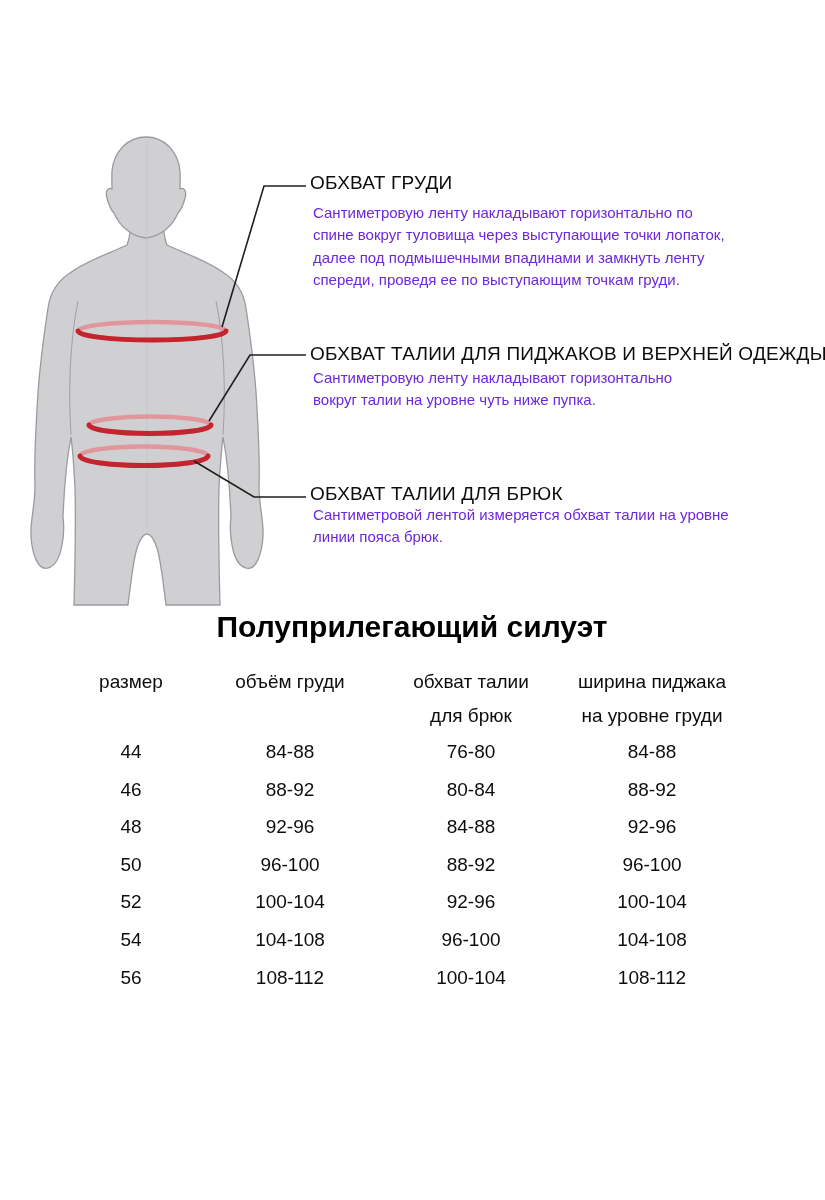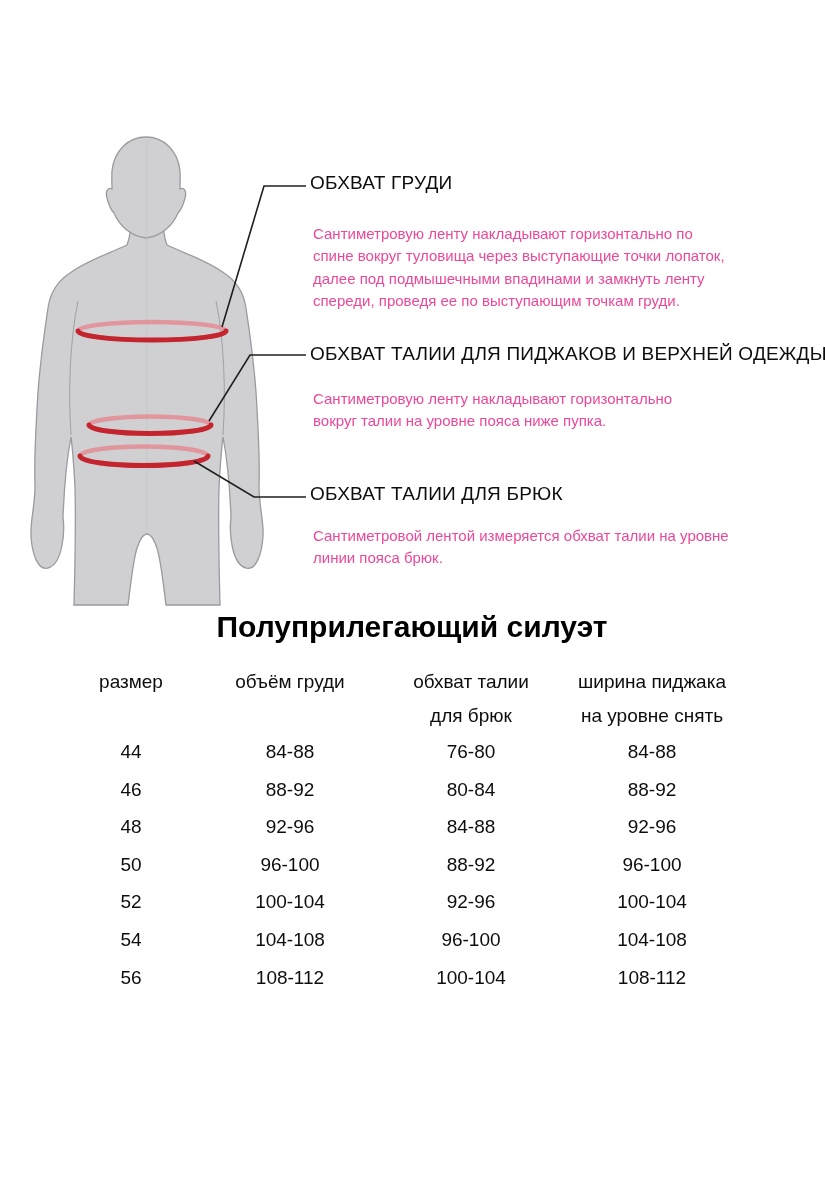--- a/index.html
+++ b/index.html
@@ -1,21 +1,21 @@
 <!DOCTYPE html>
 <html><head>
 <meta charset="utf-8">
 <style>
   html,body{margin:0;padding:0;background:#fff;}
   #page{position:relative;width:825px;height:1200px;background:#ffffff;overflow:hidden;
         font-family:"Liberation Sans","DejaVu Sans",sans-serif;color:#111;}
   .abs{position:absolute;}
   #main-title{left:78px;top:80px;font-size:28px;line-height:34px;font-weight:400;color:#000;white-space:nowrap;}
   .m-head{left:310px;font-size:19px;line-height:24px;font-weight:400;color:#0d0d0d;white-space:nowrap;letter-spacing:.2px;}
-  .m-desc{left:313px;width:482px;font-size:15px;line-height:22.3px;color:#ec4899;white-space:pre-line;margin-top:21px;}
+  .m-desc{left:313px;width:482px;font-size:15px;line-height:22.3px;color:#6d28d9;white-space:pre-line;}
   #head-1{top:171px;}  #desc-1{top:202px;}
   #head-2{top:342px;}  #desc-2{top:367px;}
   #head-3{top:482px;}  #desc-3{top:504px;}
   #table-title{left:112px;top:612px;width:600px;text-align:center;font-size:30px;line-height:30px;font-weight:700;color:#000;}
   #size-table{left:60px;top:665px;width:680px;font-size:19px;color:#0d0d0d;}
   .grid-row{display:grid;grid-template-columns:142px 176px 186px 176px;}
   .th{text-align:center;line-height:34px;}
   .th span{display:block;}
   .tr{height:37.6px;}
   .td{text-align:center;line-height:37.6px;}
@@ -68,21 +68,21 @@
   </svg>
 
   <div id="head-1" class="abs m-head">ОБХВАТ ГРУДИ</div>
   <div id="desc-1" class="abs m-desc">Сантиметровую ленту накладывают горизонтально по
 спине вокруг туловища через выступающие точки лопаток,
 далее под подмышечными впадинами и замкнуть ленту
 спереди, проведя ее по выступающим точкам груди.</div>
 
   <div id="head-2" class="abs m-head">ОБХВАТ ТАЛИИ ДЛЯ ПИДЖАКОВ И ВЕРХНЕЙ ОДЕЖДЫ</div>
   <div id="desc-2" class="abs m-desc">Сантиметровую  ленту накладывают горизонтально
-вокруг талии на уровне пояса ниже пупка.</div>
+вокруг талии на уровне чуть ниже пупка.</div>
 
   <div id="desc-3" class="abs m-desc">Сантиметровой лентой измеряется обхват талии на уровне
 линии пояса брюк.</div>
   <div id="head-3" class="abs m-head">ОБХВАТ ТАЛИИ ДЛЯ БРЮК</div>
 
   <div id="table-title" class="abs">Полуприлегающий силуэт</div>
 
   <div id="size-table" class="abs">
     <div class="grid-row">
       <div class="th">
@@ -92,21 +92,21 @@
       <div class="th">
         <span>объём груди</span>
           <span></span>
       </div>
       <div class="th">
         <span>обхват талии</span>
           <span>для брюк</span>
       </div>
       <div class="th">
         <span>ширина пиджака</span>
-          <span>на уровне снять</span>
+          <span>на уровне груди</span>
       </div>
     </div>
 
     <div class="grid-row tr">
       <div class="td">44</div>
       <div class="td">84-88</div>
       <div class="td">76-80</div>
       <div class="td">84-88</div>
     </div>
     <div class="grid-row tr">

